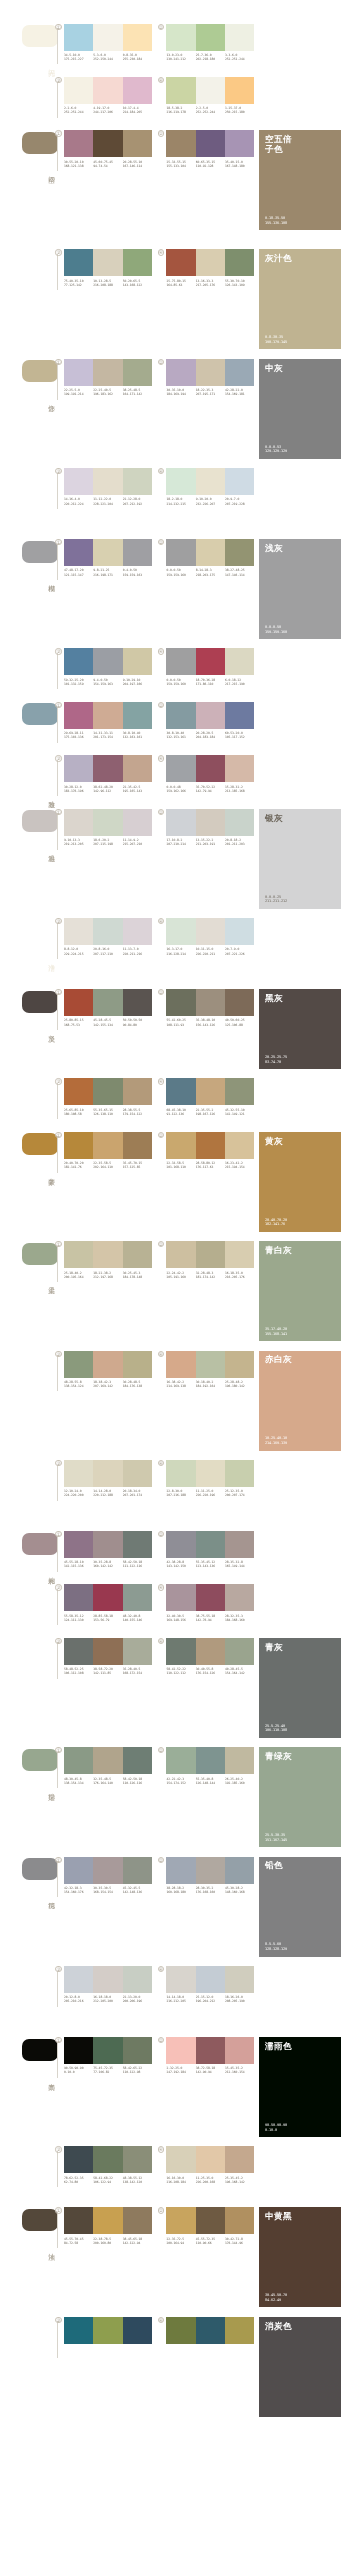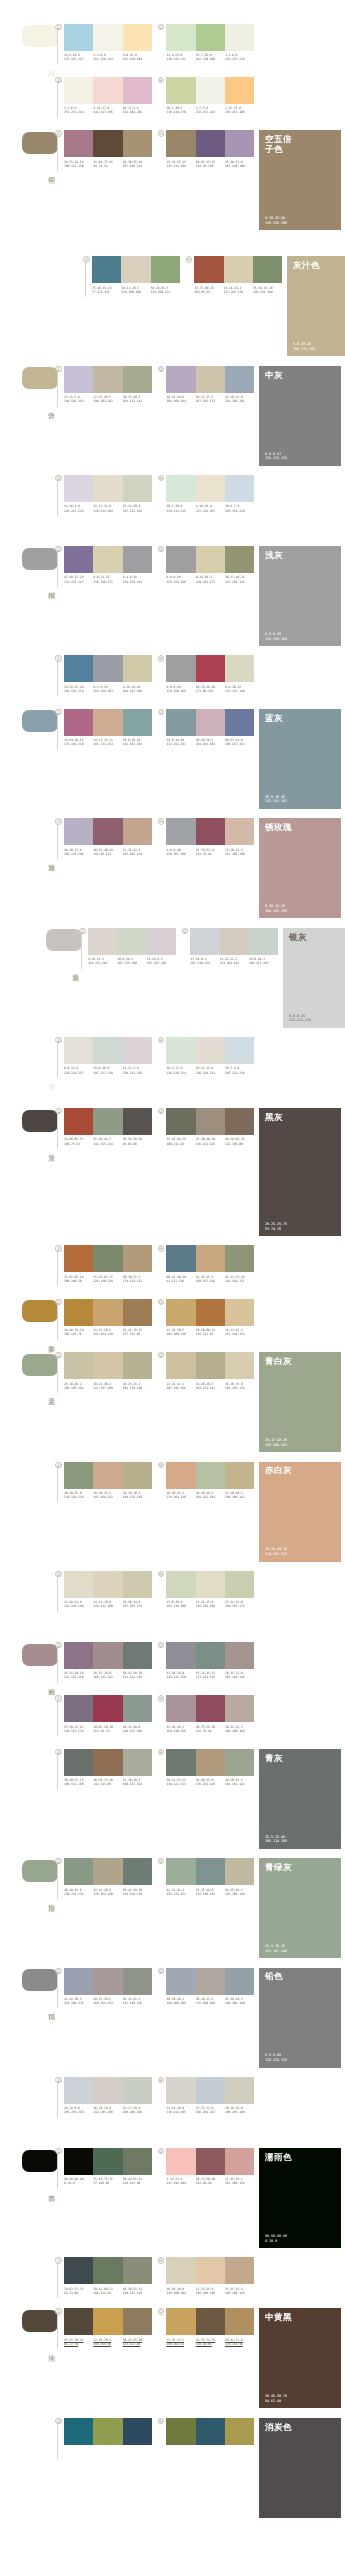--- a/index.html
+++ b/index.html
@@ -240,21 +240,21 @@
                 <div>子色</div>
               </div>
               <div class="pvals">
                 <div>0-18-35-50</div>
                 <div>155-136-108</div>
               </div>
             </div>
           </div>
         </div>
       </div>
-      <div class="row" style="margin-top: 26px; padding-left: 28px;">
+      <div class="row" style="margin-top: 19px;">
         <div class="left-col" style="min-height: 44px;">
           <div class="vrule"></div>
         </div>
         <div class="mid-col">
           <div class="group" style="margin-left: 0px;">
             <div class="num">③</div>
             <div class="cells">
               <div style="background: rgb(77, 125, 142);"></div>
               <div style="background: rgb(216, 208, 188);"></div>
               <div style="background: rgb(143, 168, 122);"></div>
@@ -587,31 +587,20 @@
                 <div class="cmyk">20-28-20-5</div>
                 <div class="rgb">204-183-184</div>
               </div>
               <div>
                 <div class="cmyk">60-53-20-0</div>
                 <div class="rgb">105-117-152</div>
               </div>
             </div>
           </div>
         </div>
-        <div class="right-col">
-          <div class="panel dark">
-            <div class="swatch" style="background: rgb(132, 153, 159); height: 100px;">
-              <div class="pname">蓝灰</div>
-              <div class="pvals">
-                <div>30-8-10-40</div>
-                <div>132-153-161</div>
-              </div>
-            </div>
-          </div>
-        </div>
       </div>
       <div class="row" style="margin-top: 9.4px;">
         <div class="left-col" style="min-height: 44px;">
           <div class="vrule"></div>
           <div class="vlabel">雅致</div>
         </div>
         <div class="mid-col">
           <div class="group" style="margin-left: 0px;">
             <div class="num">③</div>
             <div class="cells">
@@ -650,33 +639,22 @@
                 <div class="cmyk">35-70-52-22</div>
                 <div class="rgb">142-79-94</div>
               </div>
               <div>
                 <div class="cmyk">15-28-32-2</div>
                 <div class="rgb">213-185-168</div>
               </div>
             </div>
           </div>
         </div>
-        <div class="right-col">
-          <div class="panel dark">
-            <div class="swatch" style="background: rgb(184, 153, 150); height: 100px;">
-              <div class="pname">锈玫瑰</div>
-              <div class="pvals">
-                <div>8-30-15-30</div>
-                <div>184-153-150</div>
-              </div>
-            </div>
-          </div>
-        </div>
-      </div>
-      <div class="row" style="margin-top: 9.4px; margin-left: 24px;">
+      </div>
+      <div class="row" style="margin-top: 9.4px;">
         <div class="left-col" style="min-height: 44px;">
           <div class="chip" style="background: rgb(201, 195, 192);"></div>
           <div class="vrule"></div>
           <div class="vlabel">温雅</div>
         </div>
         <div class="mid-col">
           <div class="group" style="margin-left: 0px;">
             <div class="num">①</div>
             <div class="cells">
               <div style="background: rgb(219, 213, 205);"></div>
@@ -835,21 +813,21 @@
               </div>
               <div>
                 <div class="cmyk">40-50-60-25</div>
                 <div class="rgb">125-106-88</div>
               </div>
             </div>
           </div>
         </div>
         <div class="right-col">
           <div class="panel dark">
-            <div class="swatch" style="background: rgb(83, 74, 70); height: 128px;">
+            <div class="swatch" style="background: rgb(83, 74, 70); height: 80px;">
               <div class="pname">黑灰</div>
               <div class="pvals">
                 <div>20-25-25-75</div>
                 <div>83-74-70</div>
               </div>
             </div>
           </div>
         </div>
       </div>
       <div class="row" style="margin-top: 9.4px;">
@@ -945,20 +923,31 @@
                 <div class="cmyk">22-33-58-5</div>
                 <div class="rgb">201-168-110</div>
               </div>
               <div>
                 <div class="cmyk">28-58-80-12</div>
                 <div class="rgb">176-117-63</div>
               </div>
               <div>
                 <div class="cmyk">16-23-42-2</div>
                 <div class="rgb">215-194-154</div>
+              </div>
+            </div>
+          </div>
+        </div>
+        <div class="right-col">
+          <div class="panel dark">
+            <div class="swatch" style="background: rgb(182, 141, 76); height: 100px;">
+              <div class="pname">黄灰</div>
+              <div class="pvals">
+                <div>20-40-70-20</div>
+                <div>182-141-76</div>
               </div>
             </div>
           </div>
         </div>
       </div>
       <div class="row" style="margin-top: 9.4px;">
         <div class="left-col" style="min-height: 44px;">
           <div class="chip" style="background: rgb(155, 168, 141);"></div>
           <div class="vrule"></div>
           <div class="vlabel">温柔</div>
@@ -1595,21 +1584,21 @@
               </div>
               <div>
                 <div class="cmyk">25-35-45-2</div>
                 <div class="rgb">196-168-142</div>
               </div>
             </div>
           </div>
         </div>
         <div class="right-col"></div>
       </div>
-      <div class="row" style="margin-top: 7px; text-decoration: underline;">
+      <div class="row" style="margin-top: 17px;">
         <div class="left-col" style="min-height: 44px;">
           <div class="chip" style="background: rgb(84, 72, 58);"></div>
           <div class="vrule"></div>
           <div class="vlabel">浓浊</div>
         </div>
         <div class="mid-col">
           <div class="group" style="margin-left: 0px;">
             <div class="num">①</div>
             <div class="cells">
               <div style="background: rgb(84, 72, 58);"></div>

